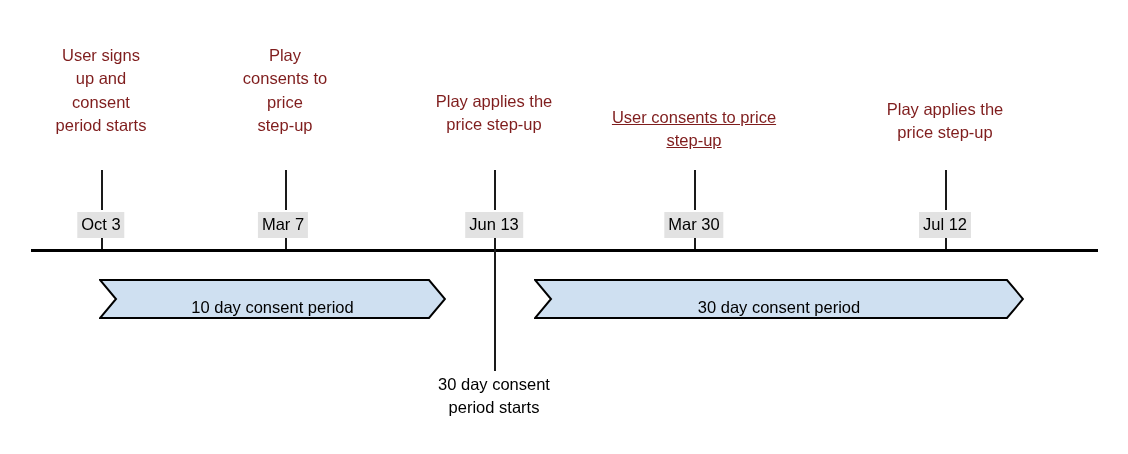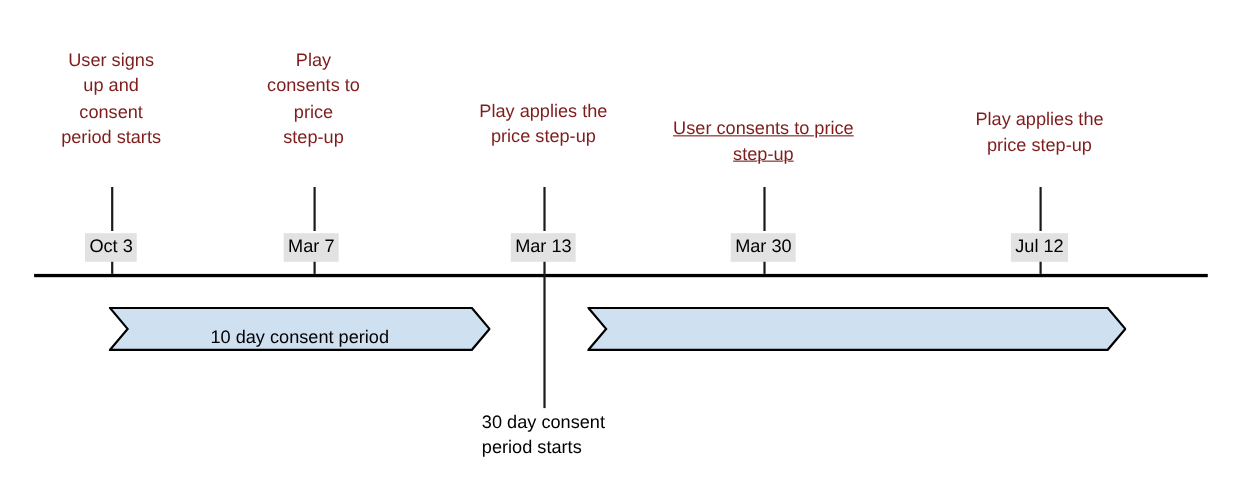--- a/index.html
+++ b/index.html
@@ -67,20 +67,21 @@
     position: relative;
     font-size: 16.5px;
     color: #000000;
     white-space: nowrap;
     z-index: 2;
     margin-top: 16px;
   }
   
   .note-label {
     position: absolute;
+    text-align: center;
     font-size: 16.5px;
     line-height: 1.42;
     color: #000000;
     white-space: pre-line;
     transform: translateX(-50%);
   }
 </style>
 </head>
 <body>
 
@@ -100,21 +101,21 @@
       <div class="stem" style="left: 285px; top: 234px; height: 15px;"></div>
       <div class="event-label" style="left: 285px; top: 44px;">Play
 consents to
 price
 step-up</div>
       <div class="date-chip" style="left: 283px; top: 212px;">Mar 7</div>
       <div class="stem" style="left: 494px; top: 170px; height: 40px;"></div>
       <div class="stem" style="left: 494px; top: 234px; height: 15px;"></div>
       <div class="event-label" style="left: 494px; top: 90px;">Play applies the
 price step-up</div>
-      <div class="date-chip" style="left: 494px; top: 212px;">Mar 13</div>
+      <div class="date-chip" style="left: 494px; top: 212px;">Jun 13</div>
       <div class="stem" style="left: 694px; top: 170px; height: 40px;"></div>
       <div class="stem" style="left: 694px; top: 234px; height: 15px;"></div>
       <div class="event-label" style="left: 694px; top: 106px; text-decoration: underline;">User consents to price
 step-up</div>
       <div class="date-chip" style="left: 694px; top: 212px;">Mar 30</div>
       <div class="stem" style="left: 945px; top: 170px; height: 40px;"></div>
       <div class="stem" style="left: 945px; top: 234px; height: 15px;"></div>
       <div class="event-label" style="left: 945px; top: 98px;">Play applies the
 price step-up</div>
       <div class="date-chip" style="left: 945px; top: 212px;">Jul 12</div>
@@ -124,20 +125,21 @@
       <div class="band" style="left: 99px; top: 279px; width: 347px; height: 40px;">
         <svg width="347" height="40">
           <polygon points="1,1 330,1 346,20 330,39 1,39 17,20" fill="#cfe0f1" stroke="#000000" stroke-width="2" stroke-linejoin="miter"></polygon>
         </svg>
         <span class="band-label">10 day consent period</span>
       </div>
       <div class="band" style="left: 534px; top: 279px; width: 490px; height: 40px;">
         <svg width="490" height="40">
           <polygon points="1,1 473,1 489,20 473,39 1,39 17,20" fill="#cfe0f1" stroke="#000000" stroke-width="2" stroke-linejoin="miter"></polygon>
         </svg>
+        <span class="band-label">30 day consent period</span>
       </div>
     </div>
 
   <div class="stem" id="note-connector" style="left: 494px; top: 249px; height: 122px;"></div>
   <div class="note-label" id="note-text" style="left: 494px; top: 373px;">30 day consent
 period starts</div>
 
 </div>
 
 </body></html>

